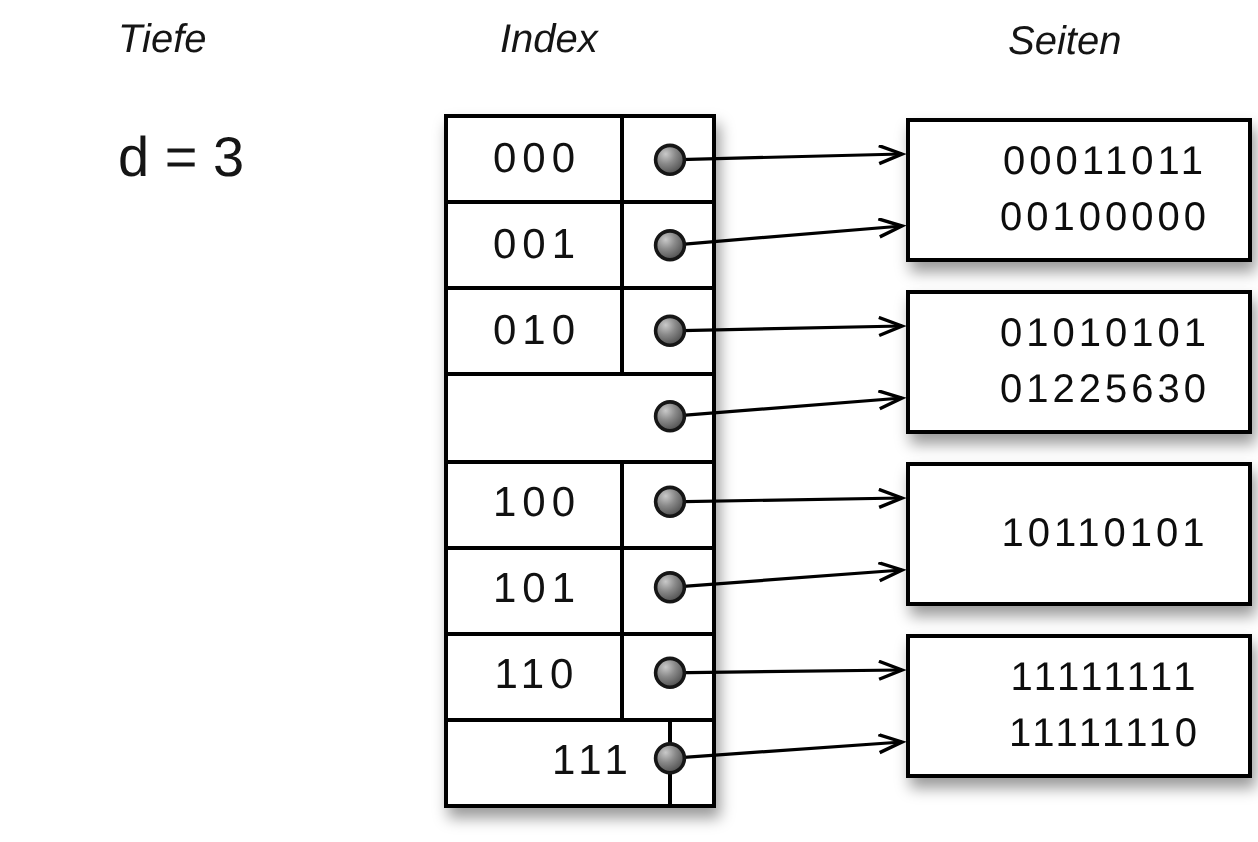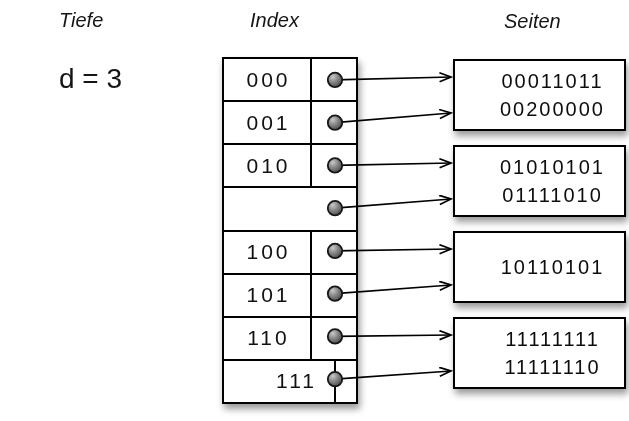--- a/index.html
+++ b/index.html
@@ -77,25 +77,25 @@
       <div class="icell dots"></div>
     </div>
     <div class="irow">
       <div class="icell label">111</div>
       <div class="icell dots"></div>
     </div>
   </div>
 
   <div class="page" style="top:59px">
     <div class="bin">00011011</div>
-    <div class="bin">00200000</div>
+    <div class="bin">00100000</div>
   </div>
   <div class="page" style="top:145px">
     <div class="bin">01010101</div>
-    <div class="bin">01111010</div>
+    <div class="bin">01225630</div>
   </div>
   <div class="page" style="top:231px">
     <div class="bin">10110101</div>
   </div>
   <div class="page" style="top:317px">
     <div class="bin">11111111</div>
     <div class="bin">11111110</div>
   </div>
 
   <div class="ldepth" style="top:58px">2</div>

